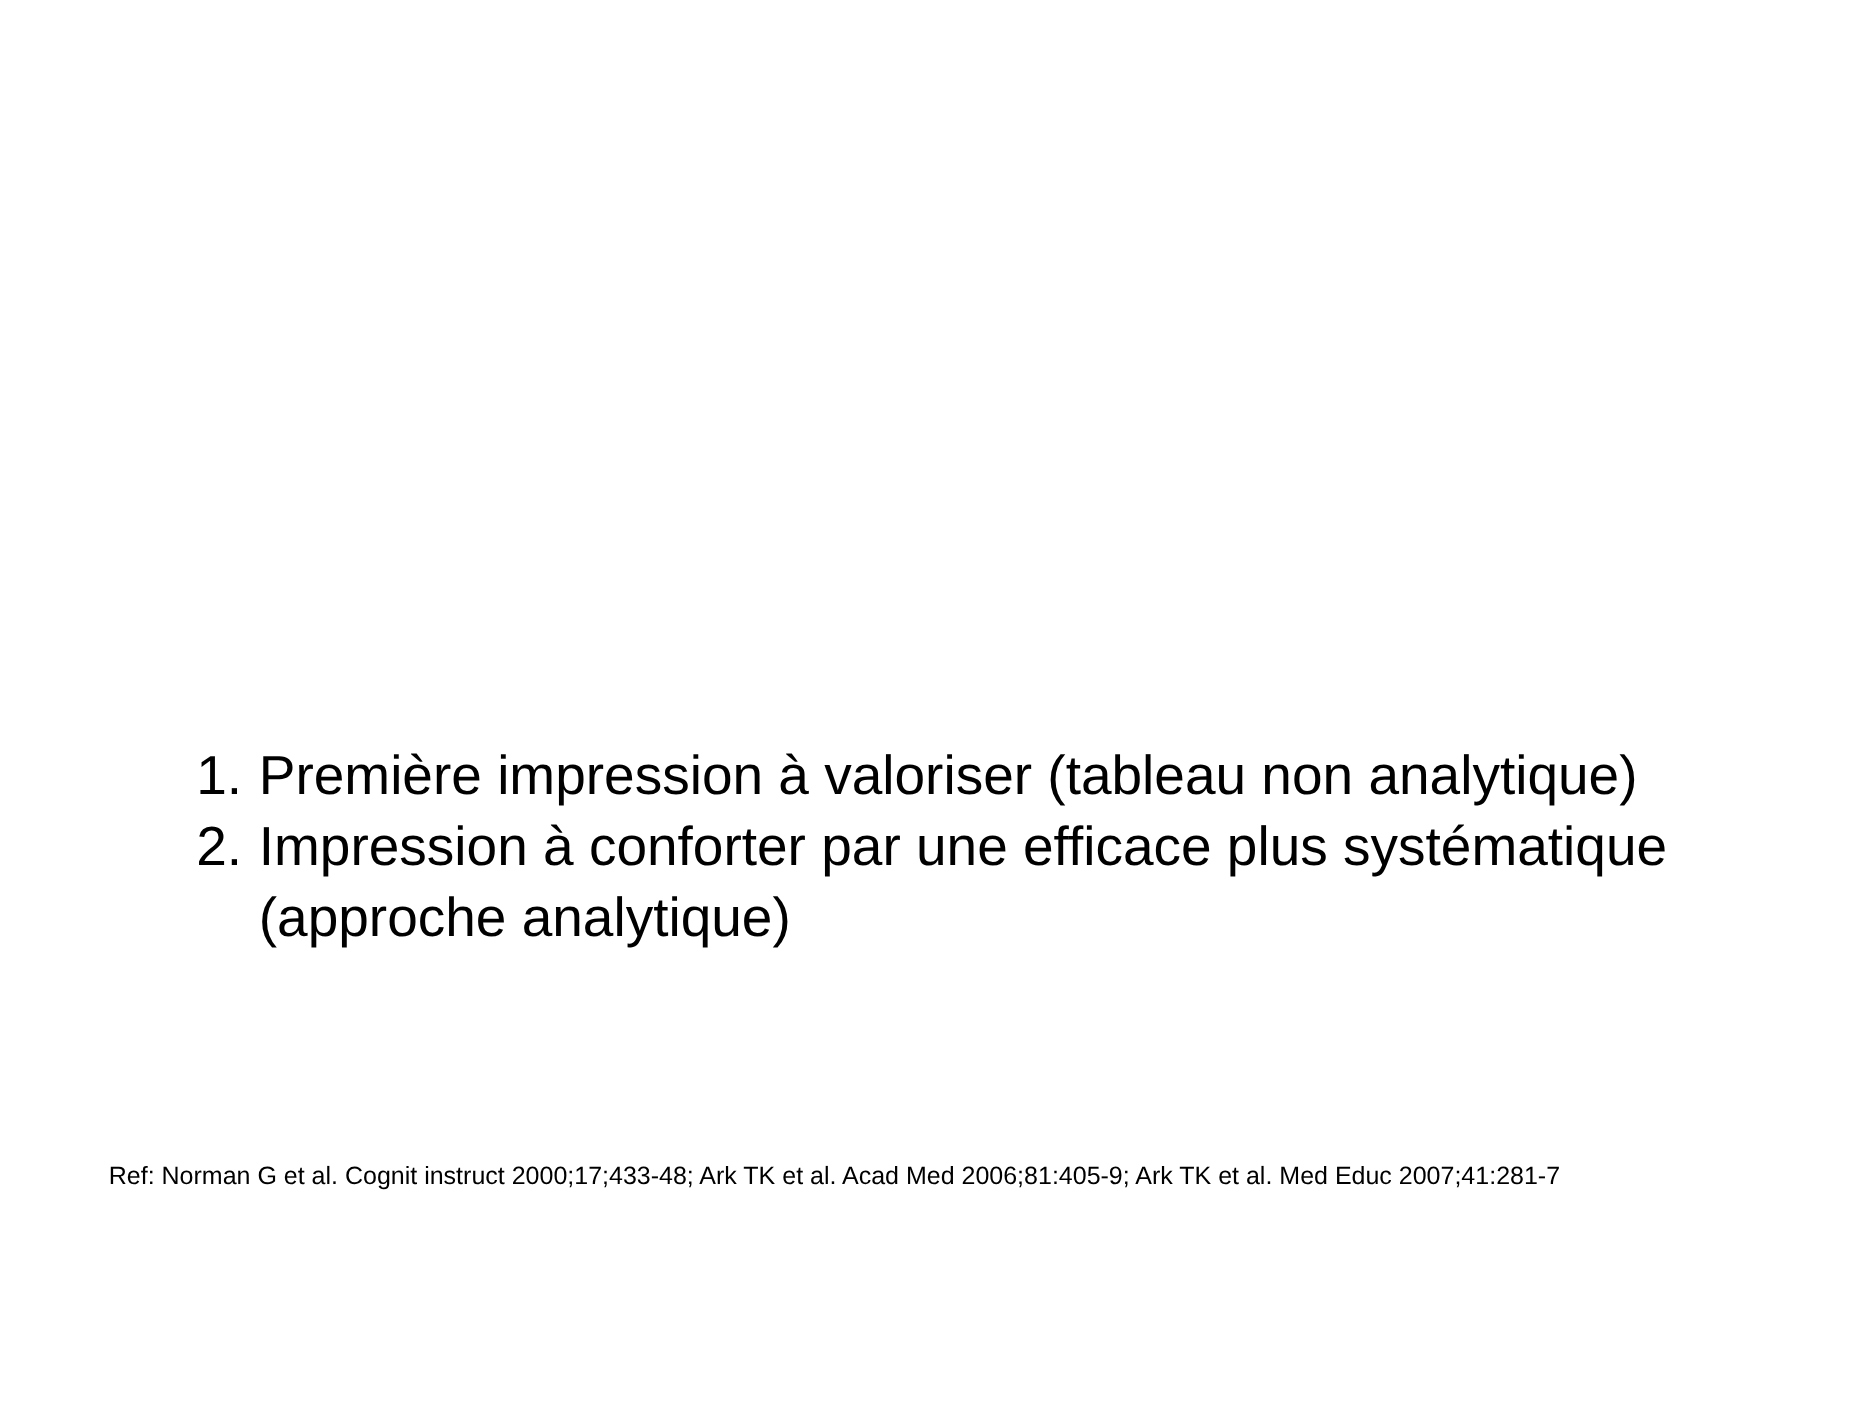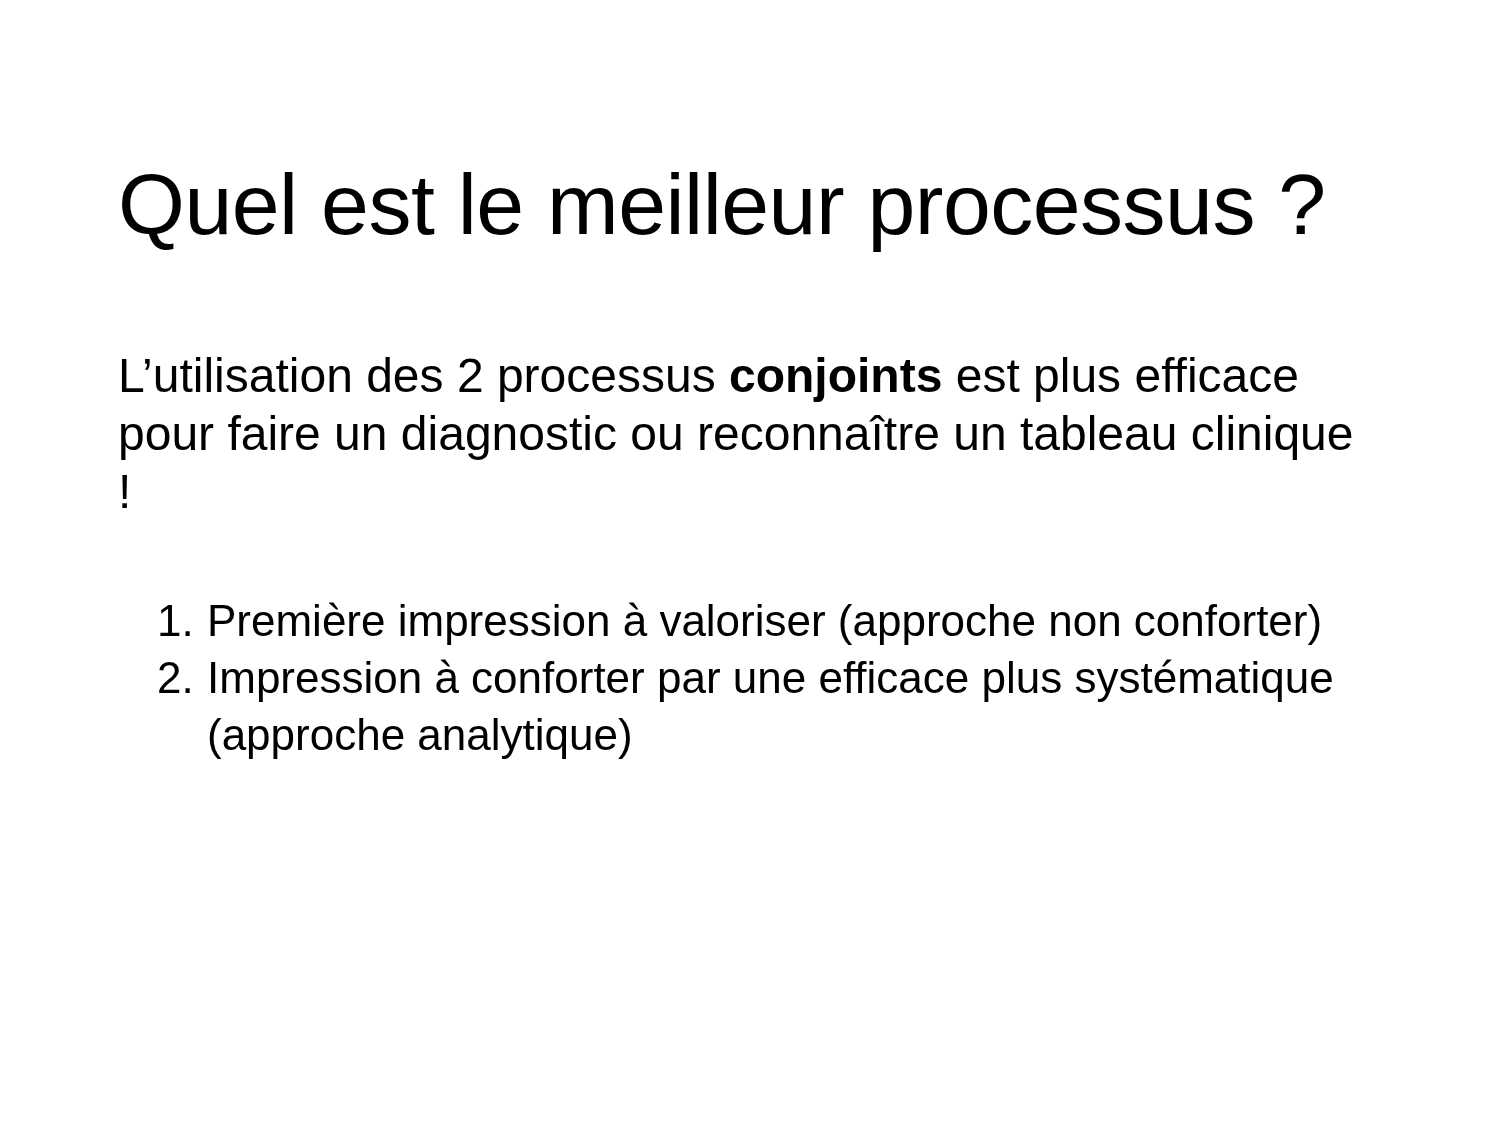--- a/index.html
+++ b/index.html
@@ -95,31 +95,28 @@
     font-weight: 400;
     color: #000000;
     white-space: nowrap;
   }
 </style>
 </head>
 <body>
 
 <div class="slide">
 
-  <h1 class="slide-title">Quel est le meilleur processus ?</h1>
 
-  <p class="lead-paragraph">
-    <span>L’utilisation des 2 processus </span><span class="emphasis">conjoints</span><span> est plus efficace pour faire un diagnostic ou reconnaître un tableau clinique !</span>
-  </p>
 
   <ol class="numbered-list">
     <li>
       <span class="list-marker">1.</span>
-      <span class="list-text">Première impression à valoriser (approche non conforter)</span>
+      <span class="list-text">Première impression à valoriser (tableau non analytique)</span>
     </li>
     <li>
       <span class="list-marker">2.</span>
       <span class="list-text">Impression à conforter par une efficace plus systématique (approche analytique)</span>
     </li>
   </ol>
 
+  <div class="reference-note">Ref: Norman G et al. Cognit instruct 2000;17;433-48; Ark TK et al. Acad Med 2006;81:405-9; Ark TK et al. Med Educ 2007;41:281-7</div>
 
 </div>
 
 </body></html>

